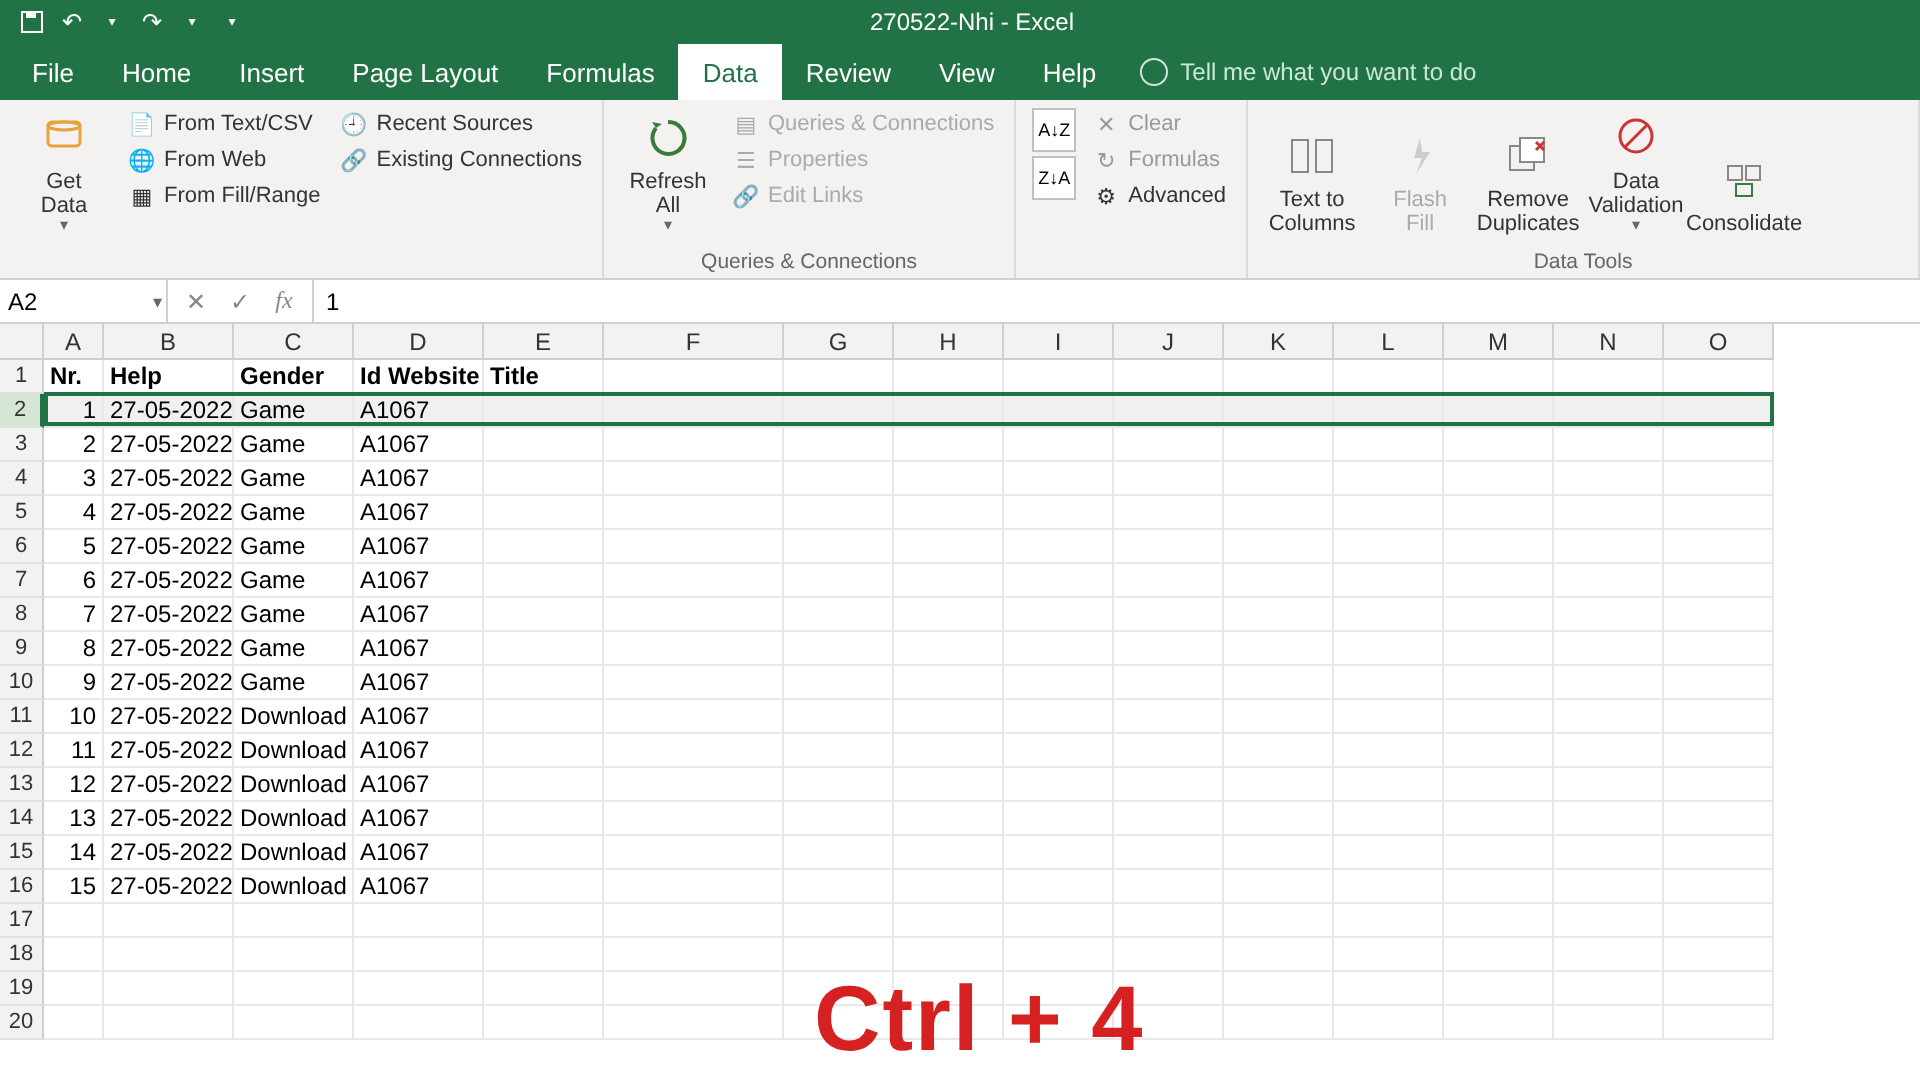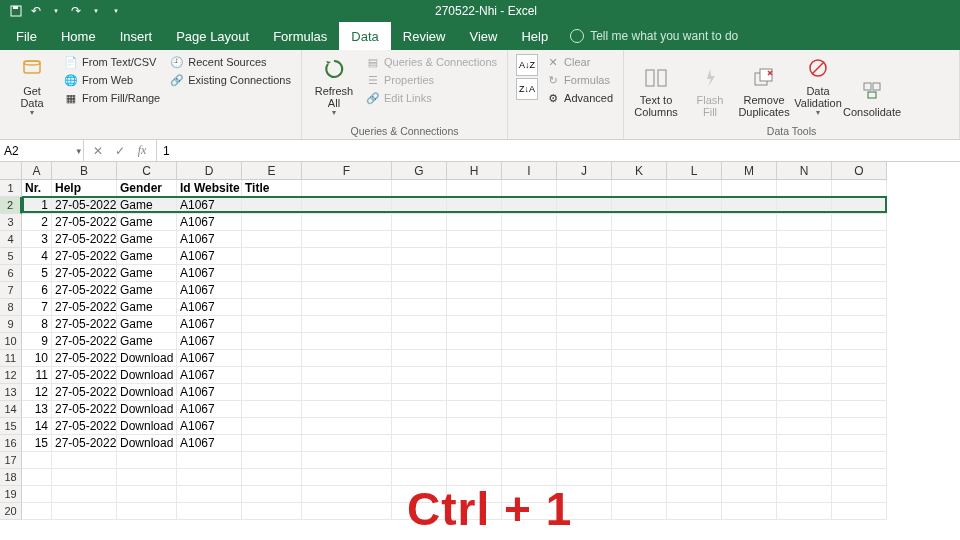--- a/index.html
+++ b/index.html
@@ -650,15 +650,15 @@
           <div class="cell" style="width: 55px;"></div>
           <div class="cell" style="width: 55px;"></div>
           <div class="cell" style="width: 55px;"></div>
           <div class="cell" style="width: 55px;"></div>
           <div class="cell" style="width: 55px;"></div>
           <div class="cell" style="width: 55px;"></div>
           <div class="cell" style="width: 55px;"></div>
         </div>
         <div class="sel-border" style="left: 0px; top: 16px; width: 865px; height: 17px;"></div>
       </div>
-    <div class="overlay-text">Ctrl + 1</div>
+    <div class="overlay-text">Ctrl + 4</div>
   </div>
 </div>
 
 </body></html>

